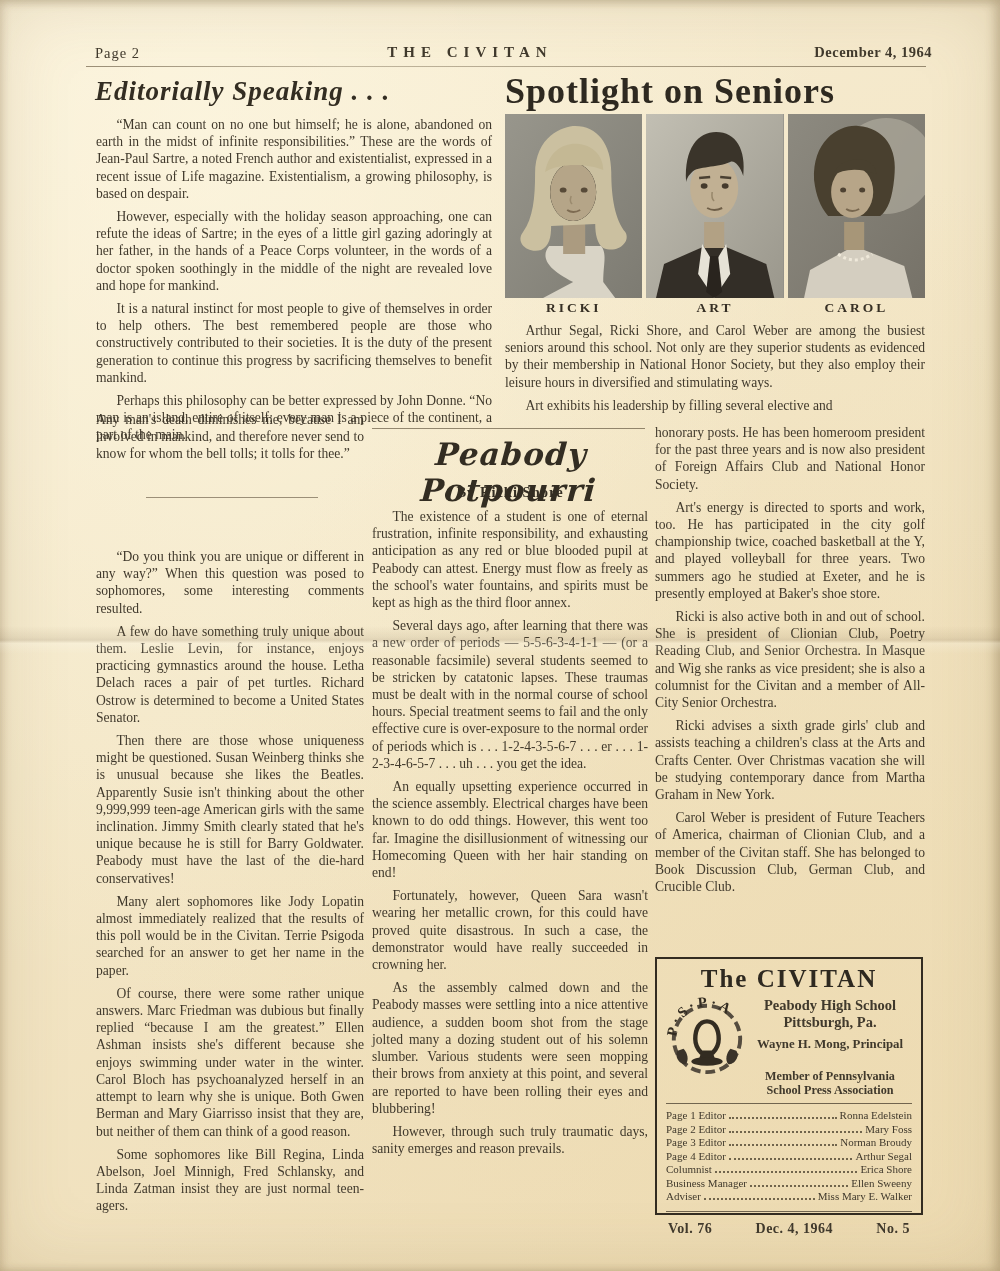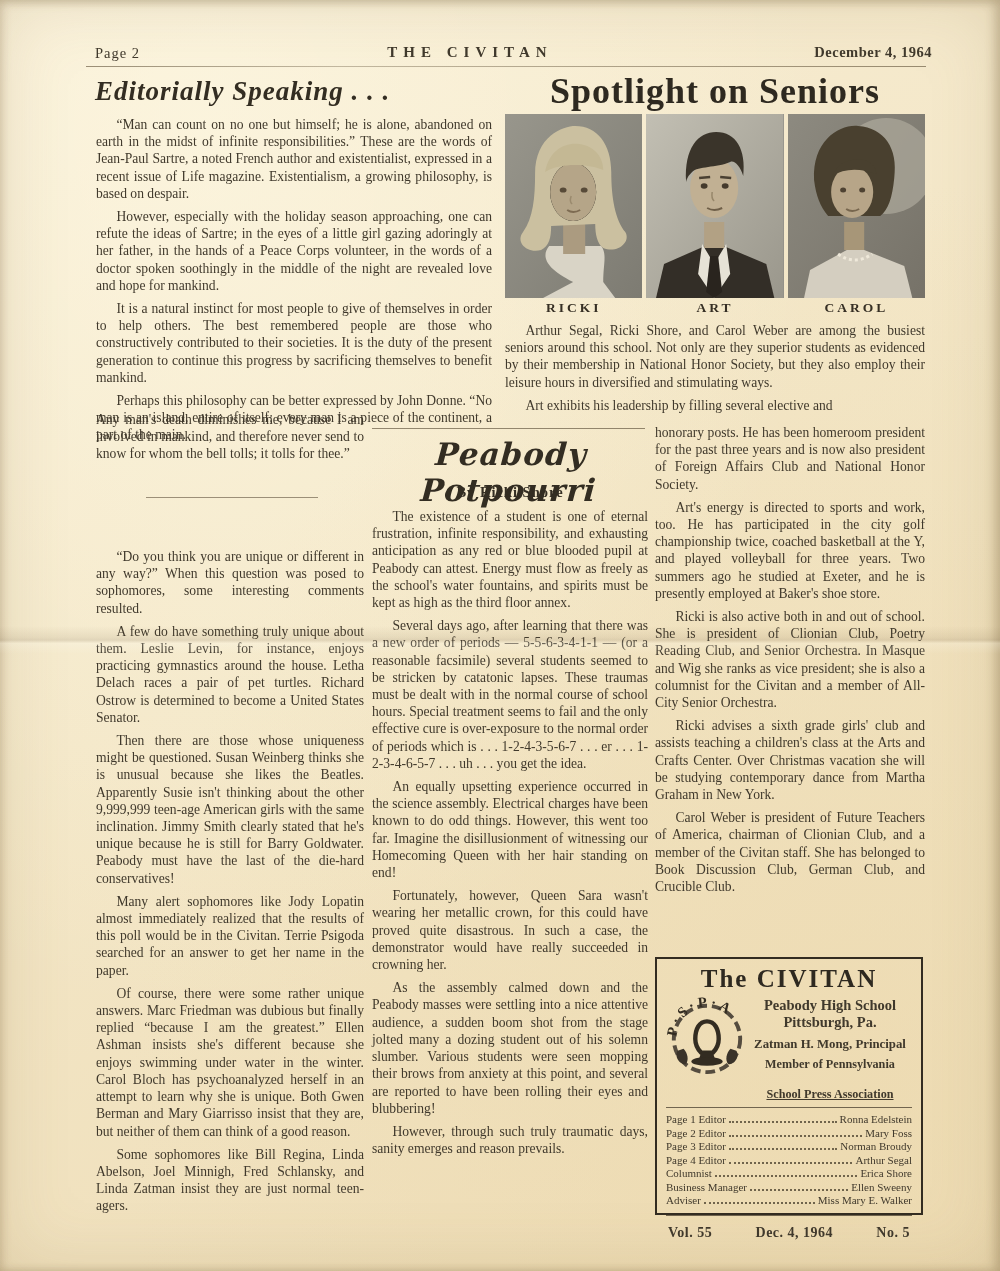--- a/index.html
+++ b/index.html
@@ -43,40 +43,40 @@
   .soph-body{position:absolute;left:96px;top:548px;width:268px;}
   
   .pot-rule{position:absolute;left:372px;top:428px;width:273px;height:1px;background:rgba(80,66,45,0.6);}
   .pot-title{position:absolute;left:372px;top:436px;width:276px;text-align:center;
     font-family:"DejaVu Serif", serif;font-style:italic;font-weight:bold;font-size:31px;
     letter-spacing:1px;color:#332d22;transform:skewX(-4deg);}
   .pot-byline{position:absolute;left:372px;top:484px;width:276px;text-align:center;
     font-size:14.5px;font-weight:bold;letter-spacing:1px;color:#332d22;}
   .pot-body{position:absolute;left:372px;top:508px;width:276px;}
   
-  .spot-title{position:absolute;left:505px;top:70px;width:420px;text-align:center;
+  .spot-title{position:absolute;left:505px;top:70px;width:420px;text-align:left;
     font-size:36px;font-weight:bold;letter-spacing:1px;color:#2e2920;}
   .photo-row{position:absolute;left:505px;top:114px;width:420px;height:184px;display:flex;gap:4px;}
   .photo{flex:1;background:#8f8d85;overflow:hidden;}
   .photo svg{display:block;width:100%;height:100%;}
   .caption-row{position:absolute;left:505px;top:300px;width:420px;display:flex;gap:4px;}
   .caption-row div{flex:1;text-align:center;font-size:13.5px;font-weight:bold;letter-spacing:3px;color:#362f24;}
   .spot-wide{position:absolute;left:505px;top:322px;width:420px;}
   .spot-narrow{position:absolute;left:655px;top:424px;width:270px;}
   
   .mast{position:absolute;left:655px;top:957px;width:268px;height:258px;
     border:2px solid #332c21;box-sizing:border-box;padding:4px 9px 0 9px;}
   .mast-title{text-align:center;font-size:25px;font-weight:bold;letter-spacing:2px;color:#2e2920;margin-top:2px;}
   .mast-row{display:flex;margin-top:2px;}
   .mast-logo{width:82px;height:84px;flex:none;}
   .mast-info{flex:1;text-align:center;padding-top:2px;}
   .mi-school{font-size:14.5px;font-weight:bold;line-height:17px;}
   .mi-city{font-size:14.5px;font-weight:bold;line-height:17px;}
   .mi-principal{font-size:12.8px;font-weight:bold;line-height:15px;margin-top:6px;}
-  .mi-member{font-size:12.2px;font-weight:bold;line-height:13.5px;margin-top:6px;}
+  .mi-member{font-size:12.2px;font-weight:bold;line-height:13.5px;margin-top:18px;}
   .mast-rule{height:1px;background:rgba(60,50,35,0.7);margin:6px 0 5px 0;}
   .staff-row{display:flex;align-items:baseline;font-size:11px;line-height:13.5px;}
   .staff-role{white-space:nowrap;}
   .staff-dots{flex:1;border-bottom:2px dotted rgba(70,60,42,0.75);margin:0 3px 3px 3px;min-width:8px;}
   .staff-name{white-space:nowrap;}
   .mast-foot{display:flex;justify-content:space-between;font-size:14px;font-weight:bold;
     padding:4px 2px 0 2px;letter-spacing:0.5px;}
 </style>
 </head>
 <body>
@@ -223,23 +223,23 @@
           <path d="M42 26 C50 26 54 34 54 44 C54 52 50 56 48 58 L36 58 C34 56 30 52 30 44 C30 34 34 26 42 26 Z" fill="none" stroke="#332c21" stroke-width="4.5"></path>
           <path d="M36 58 L48 58 L50 64 L34 64 Z" fill="#332c21"></path>
           <ellipse cx="42" cy="67" rx="16" ry="4.5" fill="#332c21"></ellipse>
           <path d="M12 56 C8 62 14 70 20 70 C24 66 22 58 18 54 Z" fill="#3a332a"></path>
           <path d="M72 56 C76 62 70 70 64 70 C60 66 62 58 66 54 Z" fill="#3a332a"></path>
         </svg>
       </div>
       <div class="mast-info">
         <div class="mi-school">Peabody High School</div>
         <div class="mi-city">Pittsburgh, Pa.</div>
-        <div class="mi-principal">Zatman H. Mong, Principal</div>
+        <div class="mi-principal">Wayne H. Mong, Principal</div>
         <div class="mi-member">Member of Pennsylvania</div>
-        <div class="mi-member" style="margin-top:16px;text-decoration:underline;">School Press Association</div>
+        <div class="mi-member" style="margin-top:0;">School Press Association</div>
       </div>
     </div>
     <div class="mast-rule"></div>
     <div>
       <div class="staff-row">
         <span class="staff-role">Page 1 Editor</span>
         <span class="staff-dots"></span>
         <span class="staff-name">Ronna Edelstein</span>
       </div>
       <div class="staff-row">
@@ -268,20 +268,20 @@
         <span class="staff-name">Ellen Sweeny</span>
       </div>
       <div class="staff-row">
         <span class="staff-role">Adviser</span>
         <span class="staff-dots"></span>
         <span class="staff-name">Miss Mary E. Walker</span>
       </div>
     </div>
     <div class="mast-rule" style="margin-top:7px;"></div>
     <div class="mast-foot">
-      <span>Vol. 55</span>
+      <span>Vol. 76</span>
       <span>Dec. 4, 1964</span>
       <span>No. 5</span>
     </div>
   </div>
 
   <div class="crease"></div>
 </div>
 
 </body></html>

